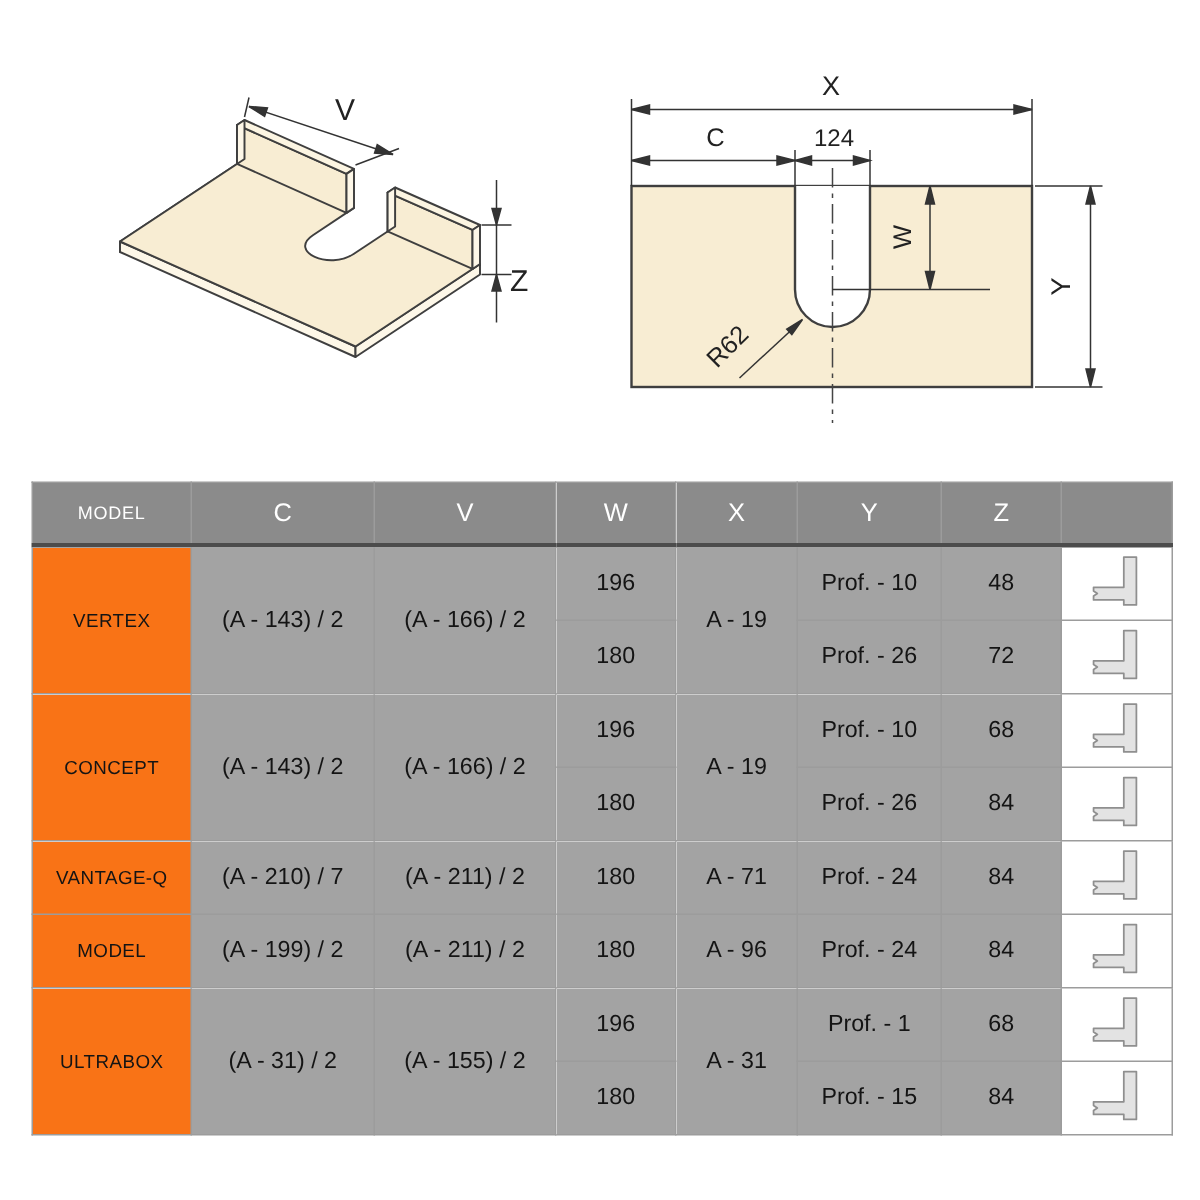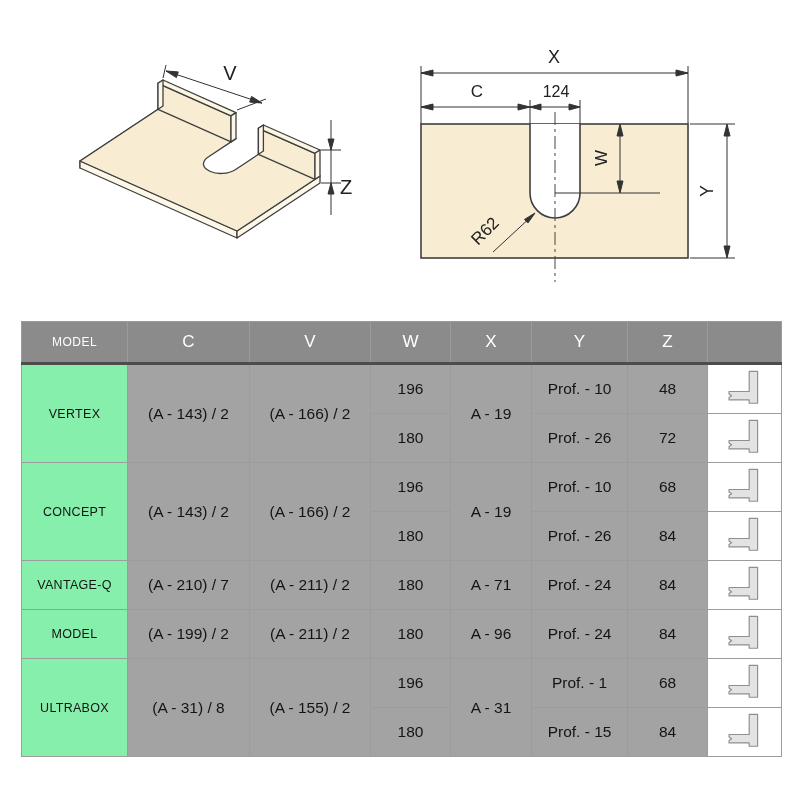--- a/index.html
+++ b/index.html
@@ -8,21 +8,21 @@
   svg.diagrams{position:absolute;left:0;top:0;}
   svg text{font-family:"Liberation Sans",sans-serif;fill:#222;}
 
   table.spec{position:absolute;left:21px;top:321px;width:760px;border-collapse:collapse;
              table-layout:fixed;color:#141414;}
   table.spec td, table.spec th{border:1px solid #9c9c9c;text-align:center;
              vertical-align:middle;padding:0;overflow:hidden;}
   table.spec thead th{background:#8b8b8b;color:#ffffff;font-weight:400;font-size:17px;
              border-bottom:3px solid #4c4c4c;height:40px;}
   table.spec thead th.model-h{font-size:12px;letter-spacing:.5px;}
-  td.model{background:#86efac;font-size:12.5px;letter-spacing:.3px;}
+  td.model{background:#f97316;font-size:12.5px;letter-spacing:.3px;}
   td.val{font-size:15.5px;background:#a3a3a3;}
   td.icon-cell{background:#ffffff;}
   .bracket{display:block;margin:3px auto;width:42px;height:42px;}
 </style>
 </head>
 <body>
 
 <div class="page">
 
   <svg width="0" height="0" style="position:absolute" aria-hidden="true">
@@ -232,21 +232,21 @@
         <td class="val">84</td>
         <td class="icon-cell">
           <svg class="bracket">
               <use href="#bracket"></use>
             </svg>
           </td>
       </tr>
 
       <tr style="height:47px">
         <td class="model" rowspan="2">ULTRABOX</td>
-        <td class="val" rowspan="2">(A - 31) / 8</td>
+        <td class="val" rowspan="2">(A - 31) / 2</td>
         <td class="val" rowspan="2">(A - 155) / 2</td>
         <td class="val">196</td>
         <td class="val" rowspan="2">A - 31</td>
         <td class="val">Prof. - 1</td>
         <td class="val">68</td>
         <td class="icon-cell">
           <svg class="bracket">
               <use href="#bracket"></use>
             </svg>
           </td>

